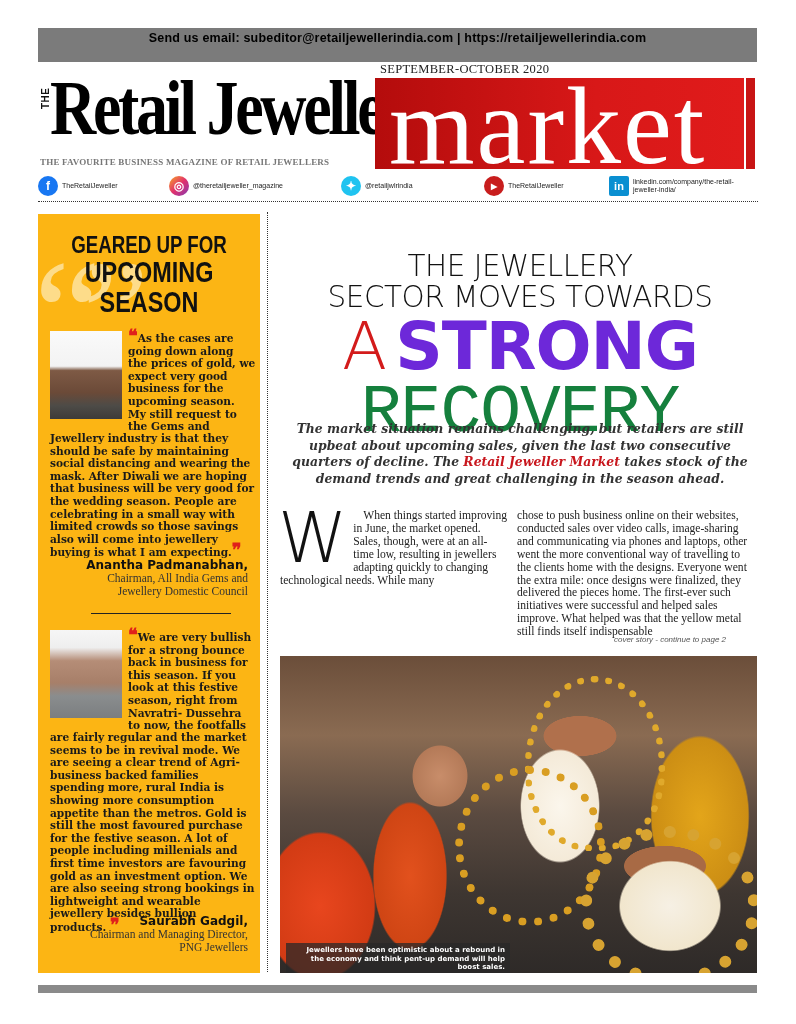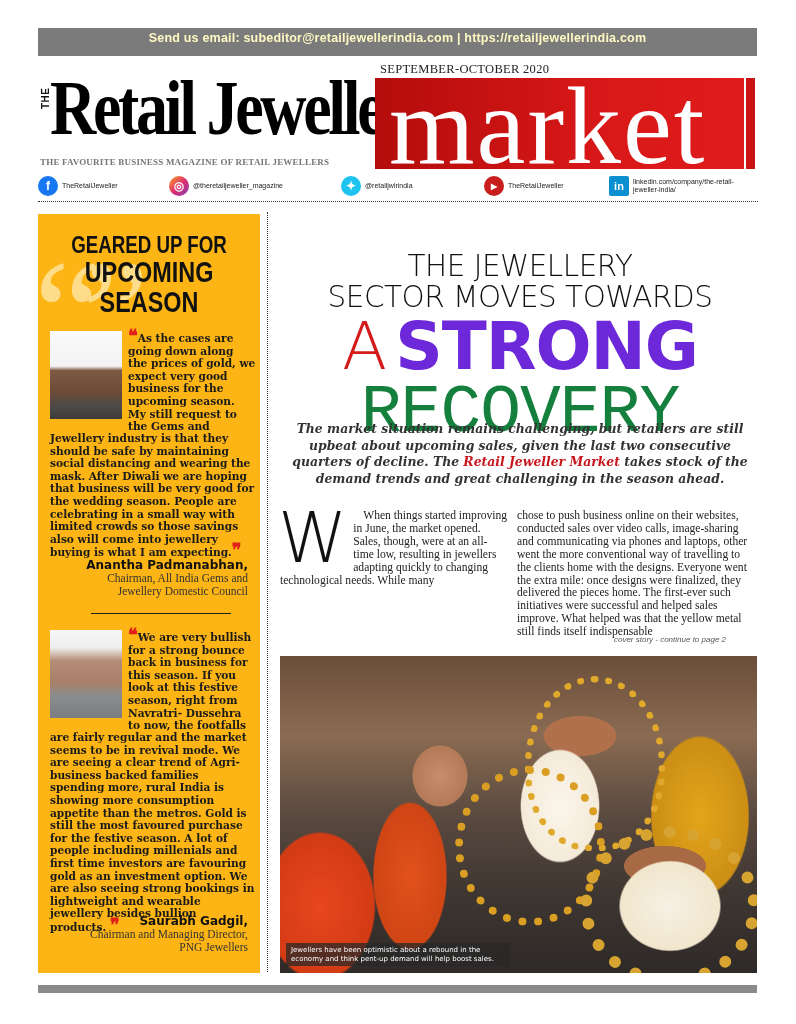--- a/index.html
+++ b/index.html
@@ -1,21 +1,21 @@
 <!DOCTYPE html>
 <html><head>
 <meta charset="utf-8">
 <style>
   * { box-sizing: border-box; margin: 0; padding: 0; }
   html, body { width: 796px; height: 1024px; background: #ffffff; overflow: hidden; }
   body { position: relative; font-family: "Liberation Sans", sans-serif; color: #111; }
 
   .top-bar {
-    position: absolute; left: 38px; top: 28px; width: 719px; height: 28px;
-    background: #7b7b7b; color: #fef9c3; text-align: center;
+    position: absolute; left: 38px; top: 28px; width: 719px; height: 34px;
+    background: #7b7b7b; color: #000000; text-align: center;
     font-family: "Liberation Sans", sans-serif; font-weight: bold; font-size: 12.5px;
     line-height: 20px; letter-spacing: 0.2px;
   }
 
   
   .masthead-the {
     position: absolute; left: 40px; top: 78px; width: 12px; height: 40px;
     font-family: "Liberation Sans", sans-serif; font-weight: bold; font-size: 10px;
     writing-mode: vertical-rl; transform: rotate(180deg); text-align: center; letter-spacing: 0.5px;
   }
@@ -147,22 +147,22 @@
       radial-gradient(ellipse 60px 120px at 130px 220px, #e2511d 0%, #cf4514 60%, transparent 62%),
       radial-gradient(ellipse 80px 130px at 420px 160px, #e3a51a 0%, #cc8e14 60%, transparent 62%),
       radial-gradient(ellipse 90px 120px at 40px 250px, #e8461e 0%, #d23b14 60%, transparent 62%),
       linear-gradient(180deg, #6b4e3a 0%, #8a6b52 25%, #5a4a40 50%, #3e3631 75%, #2e2a28 100%);
   }
   .necklace-1 { position: absolute; left: 245px; top: 20px; width: 140px; height: 175px; border-radius: 50% 50% 45% 45%; border: 7px dotted #e0a92b; }
   .necklace-2 { position: absolute; left: 175px; top: 110px; width: 150px; height: 160px; border-radius: 50%; border: 8px dotted #d99e22; }
   .necklace-3 { position: absolute; left: 300px; top: 170px; width: 180px; height: 160px; border-radius: 50%; border: 12px dotted #d7a331; }
   .photo-caption {
     position: absolute; left: 6px; top: 287px; padding: 3px 5px; background: rgba(40,40,40,0.75);
-    font-family: "DejaVu Sans", sans-serif; font-weight: normal; font-size: 7px; line-height: 8.5px;
-    color: #fff; width: 224px;
+    font-family: "DejaVu Sans", sans-serif; font-weight: bold; font-size: 7px; line-height: 8.5px;
+    color: #fff; width: 224px; text-align: right;
   }
 
   .bottom-bar { position: absolute; left: 38px; top: 985px; width: 719px; height: 8px; background: #8a8a8a; }
 </style>
 </head>
 <body>
 
 <div class="top-bar">Send us email: subeditor@retailjewellerindia.com | https://retailjewellerindia.com</div>
 
 <div class="masthead-the">THE</div>

